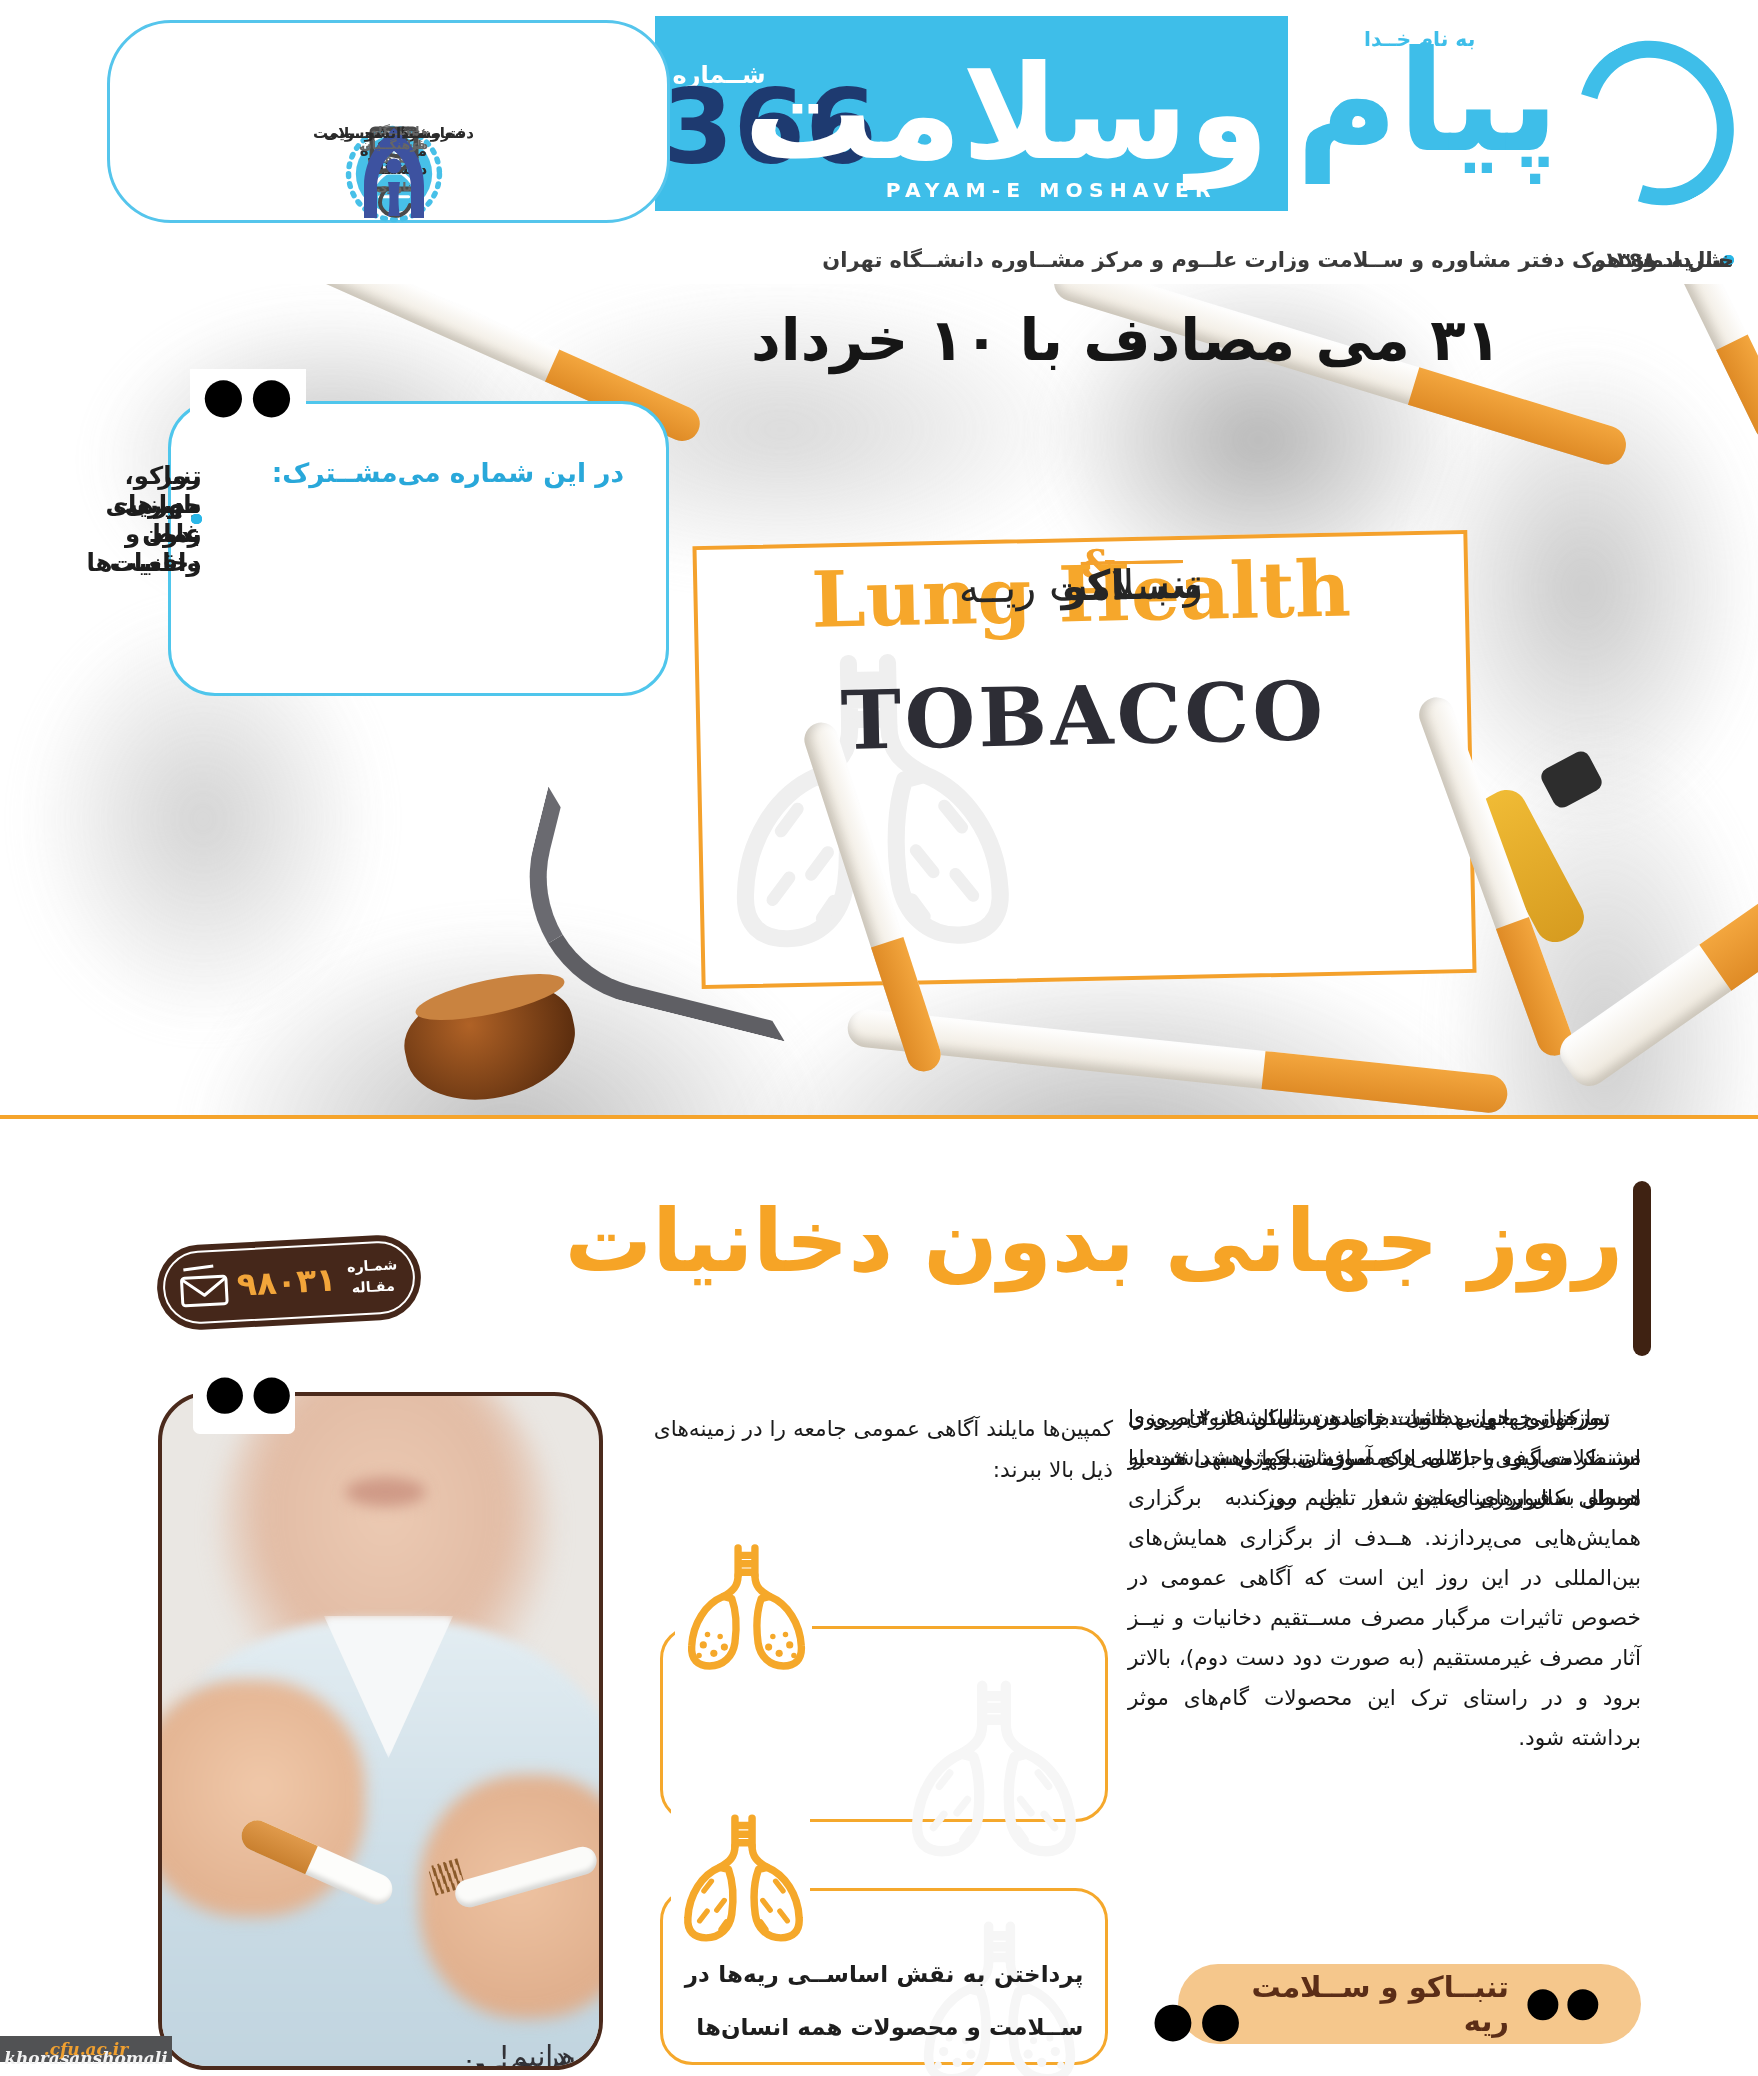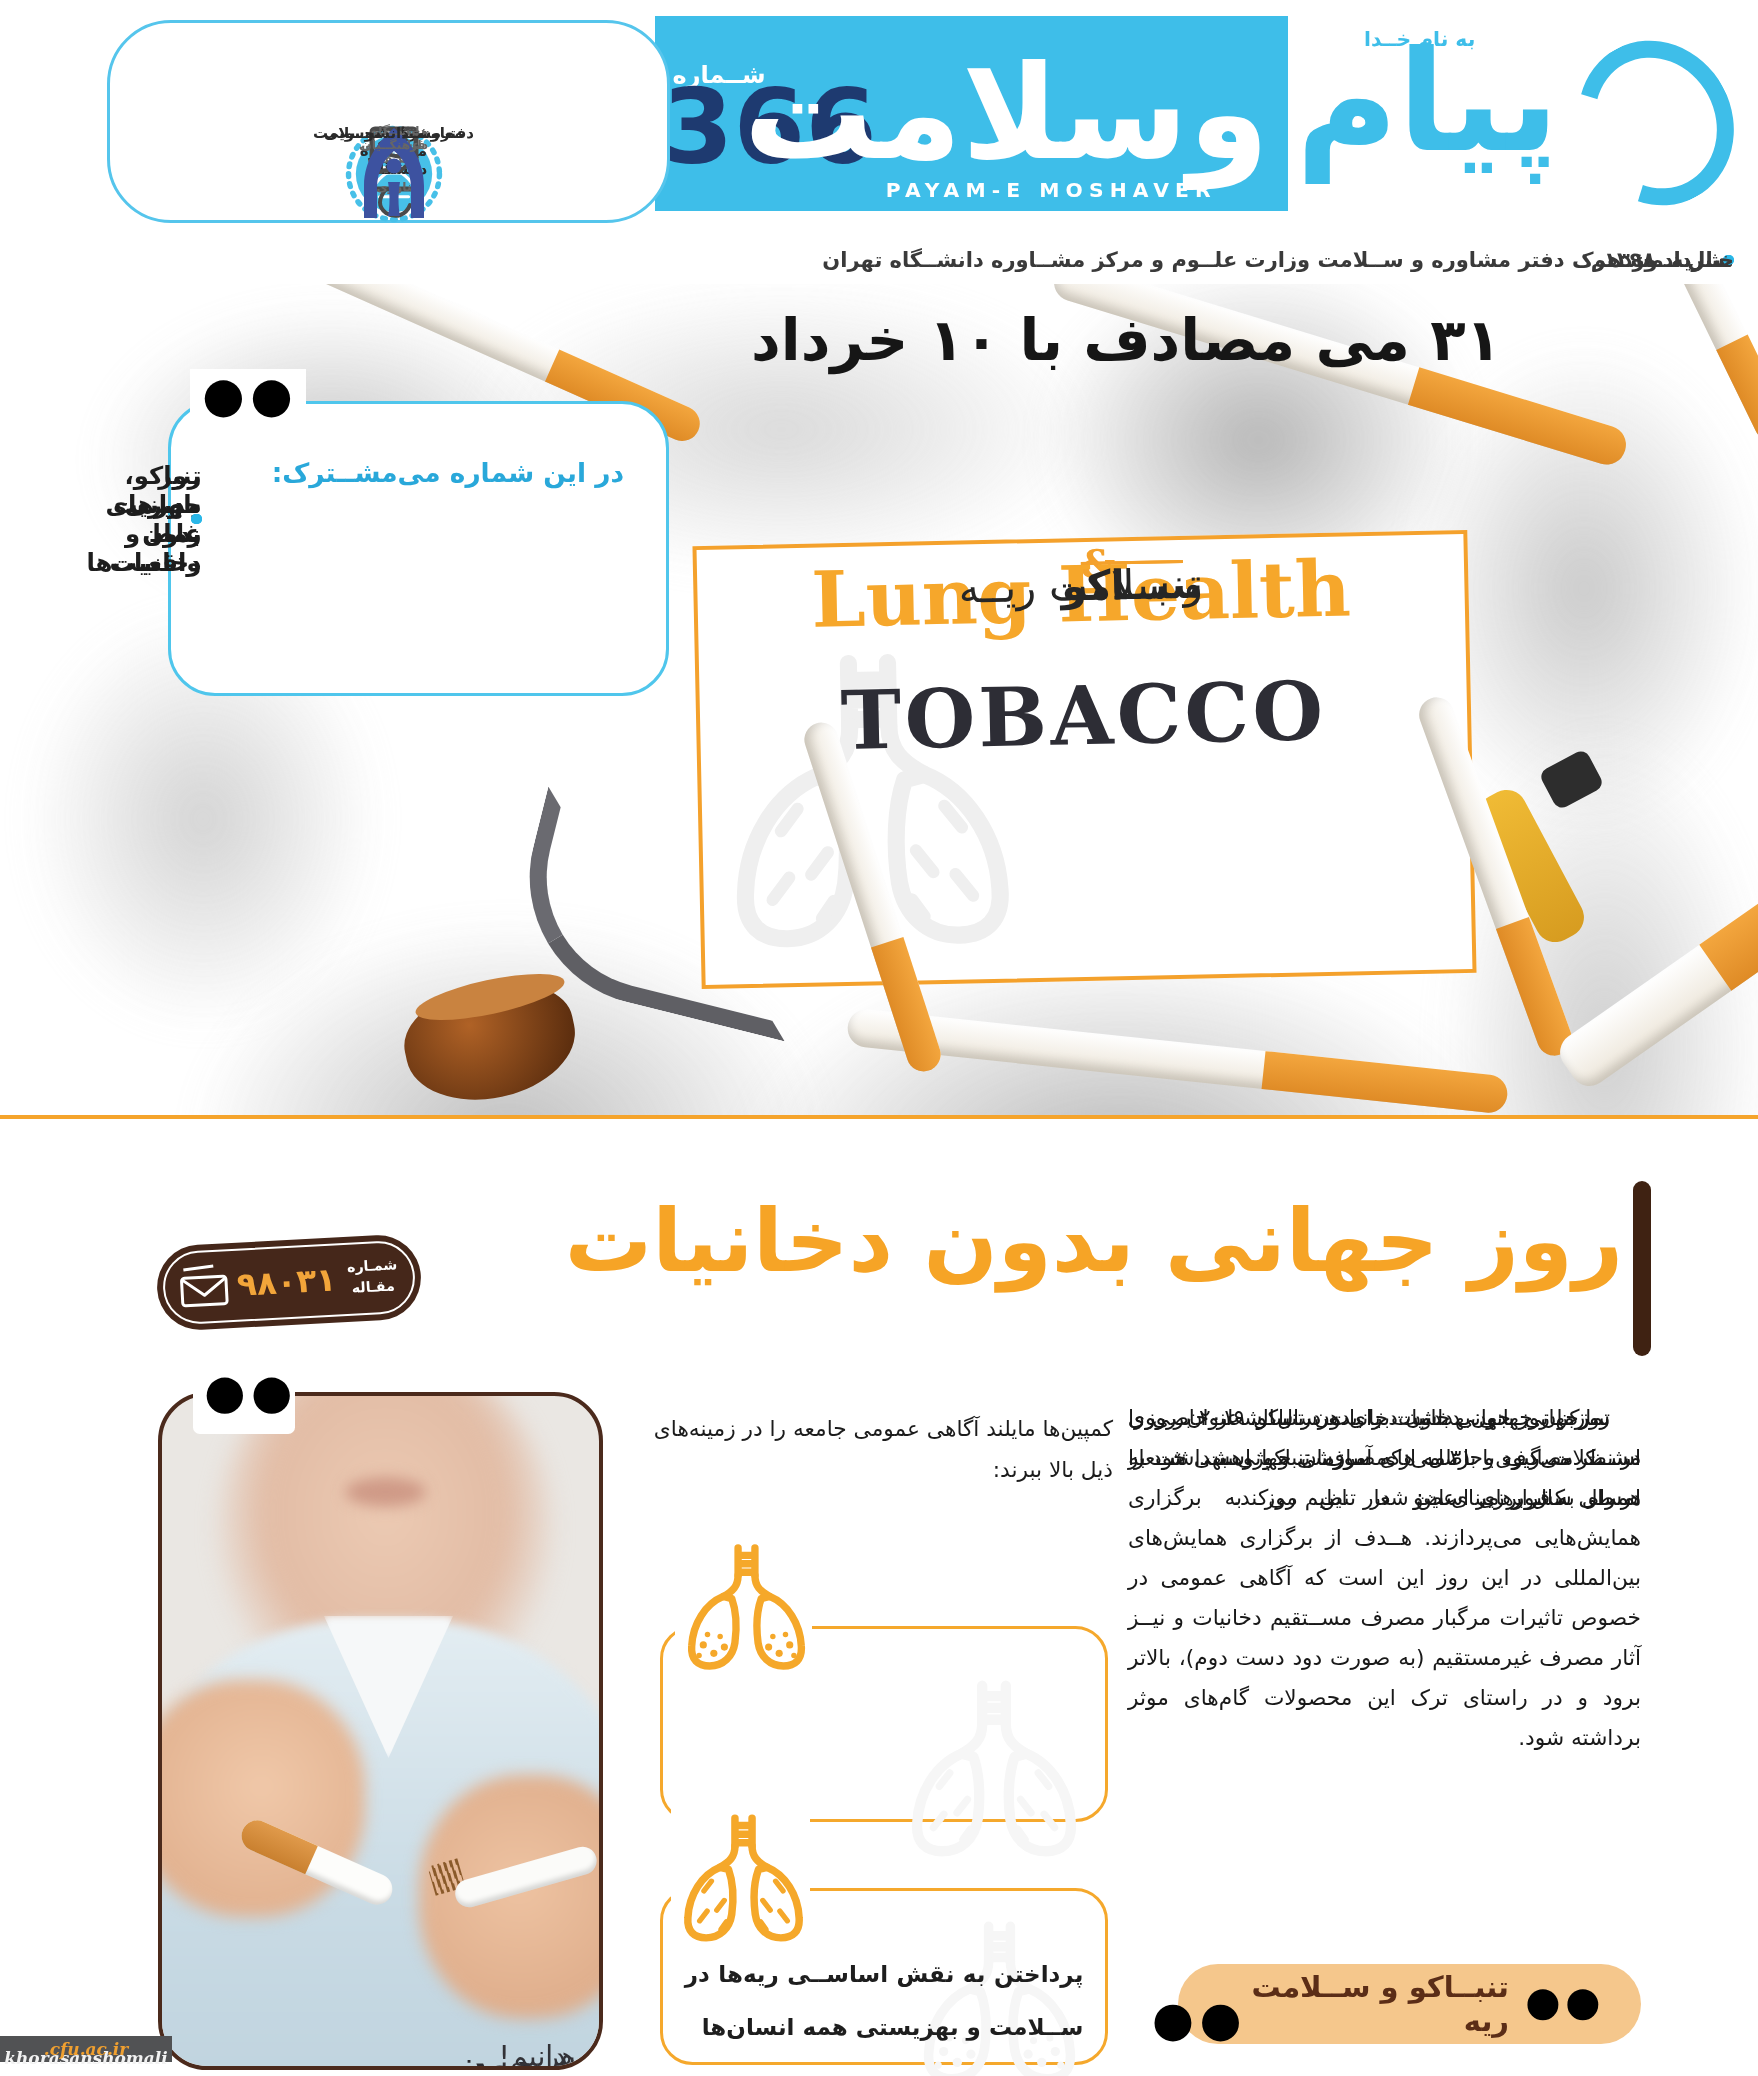--- a/index.html
+++ b/index.html
@@ -420,21 +420,21 @@
     <div class="cbox-lungs">
       <svg viewBox="0 0 130 120">
           <use href="#lungs-b"></use>
         </svg>
     </div>
     <div class="cbox-water">
       <svg viewBox="0 0 130 120">
           <use href="#lungs-a"></use>
         </svg>
     </div>
-    <div class="cbox-text">پرداختن به نقش اساســی ریه‌ها در ســلامت و بهزیستی همه انسان‌ها</div>
+    <div class="cbox-text">پرداختن به نقش اساســی ریه‌ها در ســلامت و محصولات همه انسان‌ها</div>
   </div>
 
   <div class="photo-card">
     <div class="ph-face"></div>
     <div class="ph-lips"></div>
     <div class="ph-shirt"></div>
     <div class="ph-collar"></div>
     <div class="ph-hand-l"></div>
     <div class="ph-hand-r"></div>
     <div class="ph-cig-l">

